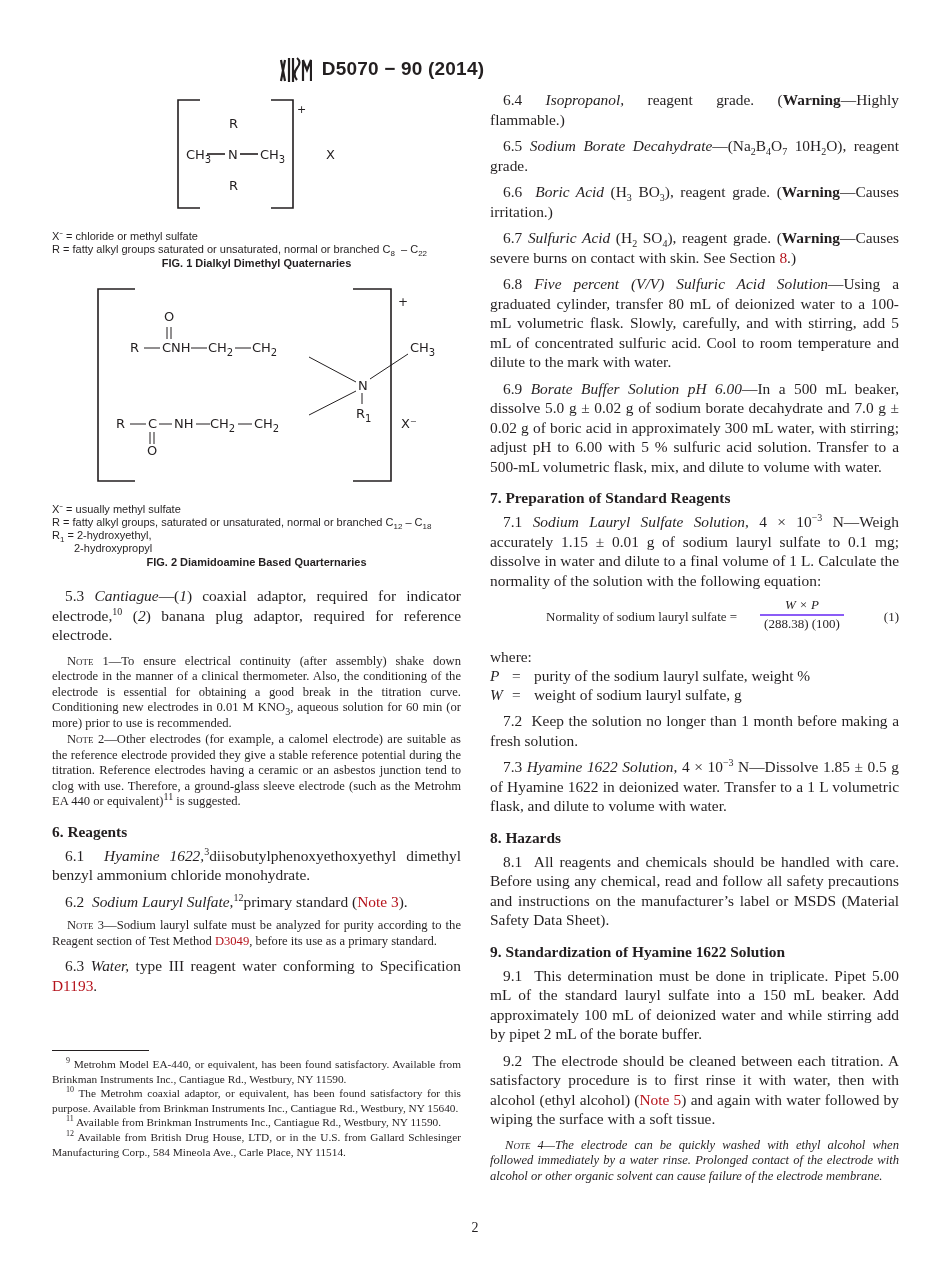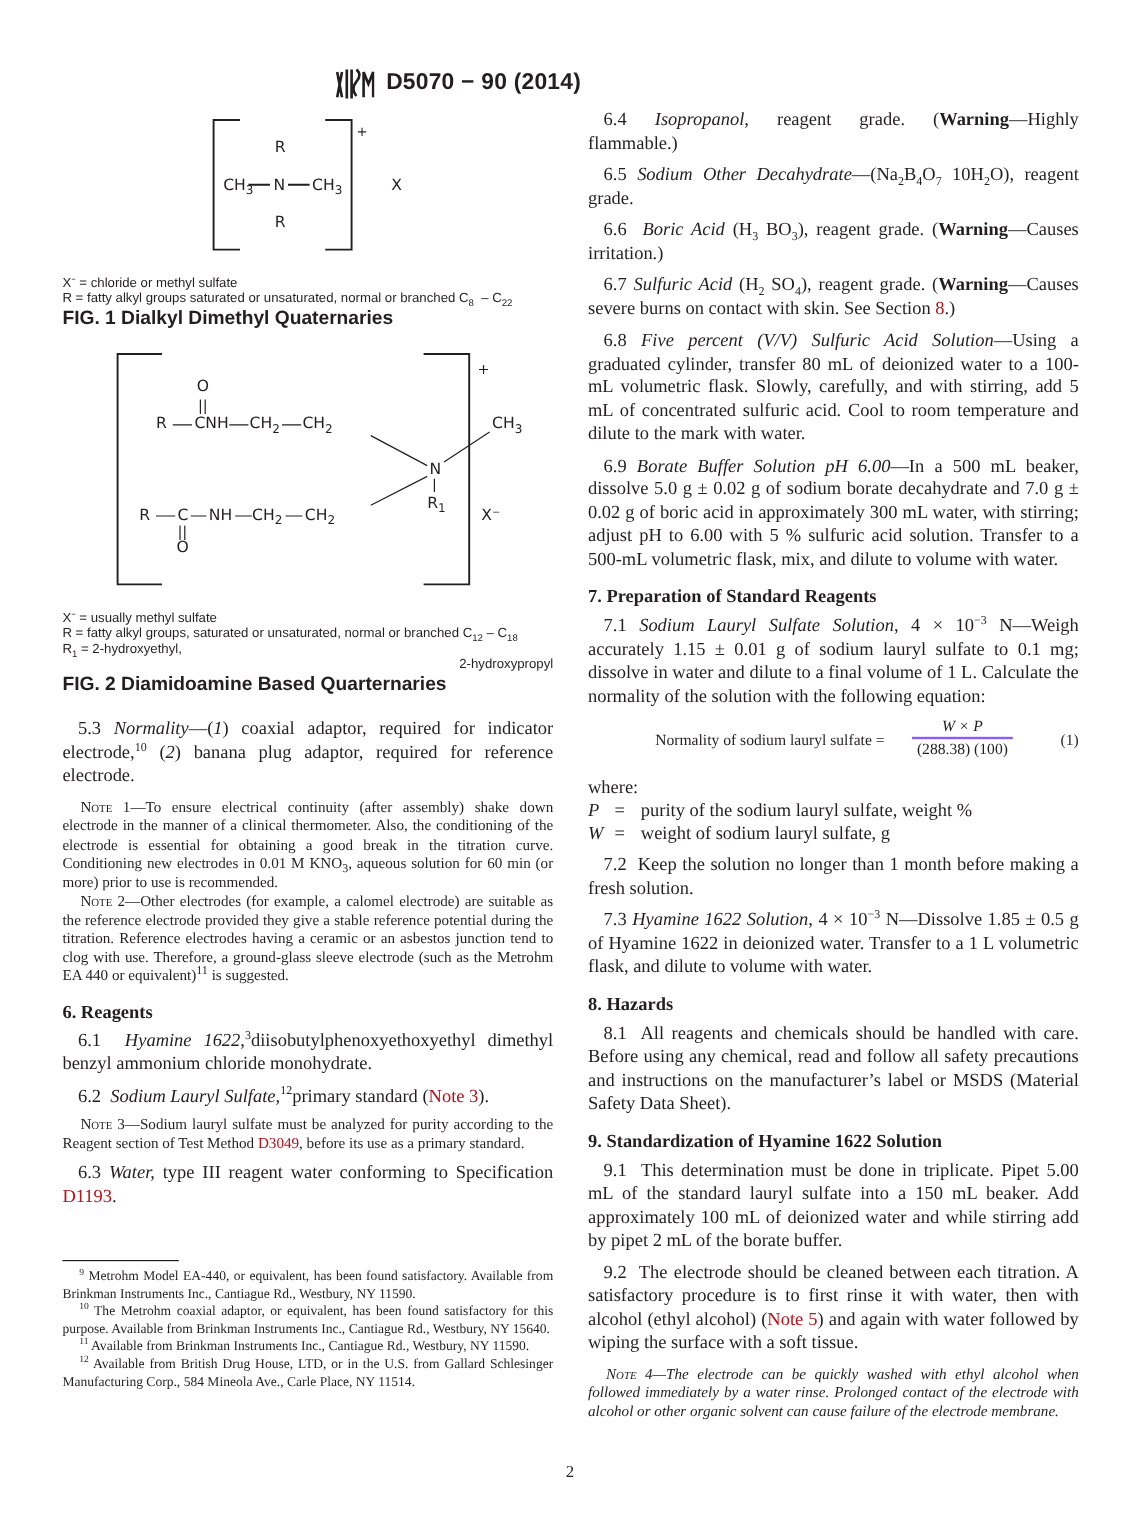--- a/index.html
+++ b/index.html
@@ -12,21 +12,21 @@
   .col { position: absolute; top: 90px; }
   .col-left { left: 52px; width: 409px; }
   .col-right { left: 490px; width: 409px; }
   .para { font-size: 15.4px; line-height: 19.5px; text-align: justify; text-indent: 13px; margin: 0 0 7px 0; }
   .note { font-size: 12.6px; line-height: 15.5px; text-align: justify; text-indent: 15px; margin: 0 0 1px 0; }
   .note .nl { font-variant: small-caps; }
   .sec { font-size: 15.4px; font-weight: bold; margin: 13px 0 5px 0; }
   .link { color: #b5121b; }
   .fig { position: relative; font-family: "DejaVu Sans", "Liberation Sans", sans-serif; }
   .legend { font-family: "Liberation Sans", sans-serif; font-size: 11px; line-height: 13px; }
-  .figcap { font-family: "Liberation Sans", sans-serif; font-weight: bold; font-size: 16px; margin-top: 1px; }
+  .figcap { font-family: "Liberation Sans", sans-serif; font-weight: bold; font-size: 11px; text-align: center; margin-top: 1px; }
   .footrule { width: 97px; border-top: 1px solid #231f20; margin: 0 0 6px 0; }
   .fn { font-size: 11.3px; line-height: 14.6px; text-align: justify; text-indent: 14px; margin: 0; }
   .fn sup { font-size: 8px; }
   sup { font-size: 10px; line-height: 0; }
   sub { font-size: 10px; line-height: 0; }
   .eq { position: relative; height: 42px; font-size: 13px; margin: 6px 0 8px 0; }
   .eq .lhs { position: absolute; left: 56px; top: 12px; }
   .eq .frac { position: absolute; left: 270px; top: 0; text-align: center; width: 84px; }
   .eq .frac .num { font-style: italic; border-bottom: 2px solid #8b5cf6; padding-bottom: 1px; }
   .eq .eqn { position: absolute; right: 0; top: 12px; }
@@ -116,26 +116,26 @@
     <span style="position:absolute;left:158px;top:135px;font-size:13px;">CH<sub>2</sub></span>
     <span style="position:absolute;left:202px;top:135px;font-size:13px;">CH<sub>2</sub></span>
     <span style="position:absolute;left:95px;top:162px;font-size:13px;">O</span>
     <span style="position:absolute;left:346px;top:14px;font-size:12px;">+</span>
     <span style="position:absolute;left:349px;top:135px;font-size:13px;">X⁻</span>
   </div>
   <div class="legend">
     <div>X⁻ = usually methyl sulfate</div>
     <div>R = fatty alkyl groups, saturated or unsaturated, normal or branched C<sub style="font-size:8px">12</sub> – C<sub style="font-size:8px">18</sub></div>
     <div>R<sub style="font-size:8px">1</sub> = 2-hydroxyethyl,</div>
-    <div style="padding-left:22px;text-align:right;">2-hydroxypropyl</div>
+    <div style="padding-left:22px;">2-hydroxypropyl</div>
   </div>
   <div class="figcap">FIG. 2 Diamidoamine Based Quarternaries</div>
 
   <p class="para" style="margin-top:18px;">
-    <span>5.3</span> <i>Normality</i><span>—(</span><i>1</i><span>) coaxial adaptor, required for indicator electrode,</span><sup>10</sup><span> (</span><i>2</i><span>) banana plug adaptor, required for reference electrode.</span>
+    <span>5.3</span> <i>Cantiague</i><span>—(</span><i>1</i><span>) coaxial adaptor, required for indicator electrode,</span><sup>10</sup><span> (</span><i>2</i><span>) banana plug adaptor, required for reference electrode.</span>
   </p>
 
   <p class="note" style="margin-top:9px;">
     <span class="nl">Note 1</span><span>—To ensure electrical continuity (after assembly) shake down electrode in the manner of a clinical thermometer. Also, the conditioning of the electrode is essential for obtaining a good break in the titration curve. Conditioning new electrodes in 0.01 M KNO</span><sub>3</sub><span>, aqueous solution for 60 min (or more) prior to use is recommended.</span>
   </p>
   <p class="note">
     <span class="nl">Note 2</span><span>—Other electrodes (for example, a calomel electrode) are suitable as the reference electrode provided they give a stable reference potential during the titration. Reference electrodes having a ceramic or an asbestos junction tend to clog with use. Therefore, a ground-glass sleeve electrode (such as the Metrohm EA 440 or equivalent)</span><sup>11</sup><span> is suggested.</span>
   </p>
 
   <div class="sec">6. Reagents</div>
@@ -159,21 +159,21 @@
   <p class="fn"><sup>10</sup><span> The Metrohm coaxial adaptor, or equivalent, has been found satisfactory for this purpose. Available from Brinkman Instruments Inc., Cantiague Rd., Westbury, NY 15640.</span></p>
   <p class="fn"><sup>11</sup><span> Available from Brinkman Instruments Inc., Cantiague Rd., Westbury, NY 11590.</span></p>
   <p class="fn"><sup>12</sup><span> Available from British Drug House, LTD, or in the U.S. from Gallard Schlesinger Manufacturing Corp., 584 Mineola Ave., Carle Place, NY 11514.</span></p>
 </div>
 
 <div class="col col-right">
   <p class="para">
     <span>6.4</span> <i>Isopropanol,</i><span> reagent grade. (</span><b>Warning</b><span>—Highly flammable.)</span>
   </p>
   <p class="para">
-    <span>6.5</span> <i>Sodium Other Decahydrate</i><span>—(Na</span><sub>2</sub><span>B</span><sub>4</sub><span>O</span><sub>7</sub><span> 10H</span><sub>2</sub><span>O), reagent grade.</span>
+    <span>6.5</span> <i>Sodium Borate Decahydrate</i><span>—(Na</span><sub>2</sub><span>B</span><sub>4</sub><span>O</span><sub>7</sub><span> 10H</span><sub>2</sub><span>O), reagent grade.</span>
   </p>
   <p class="para">
     <span>6.6</span>&nbsp; <i>Boric Acid</i><span> (H</span><sub>3</sub><span> BO</span><sub>3</sub><span>), reagent grade. (</span><b>Warning</b><span>—Causes irritation.)</span>
   </p>
   <p class="para">
     <span>6.7</span> <i>Sulfuric Acid</i><span> (H</span><sub>2</sub><span> SO</span><sub>4</sub><span>), reagent grade. (</span><b>Warning</b><span>—Causes severe burns on contact with skin. See Section </span><span class="link">8</span><span>.)</span>
   </p>
   <p class="para">
     <span>6.8</span> <i>Five percent (V/V) Sulfuric Acid Solution</i><span>—Using a graduated cylinder, transfer 80 mL of deionized water to a 100-mL volumetric flask. Slowly, carefully, and with stirring, add 5 mL of concentrated sulfuric acid. Cool to room temperature and dilute to the mark with water.</span>
   </p>

